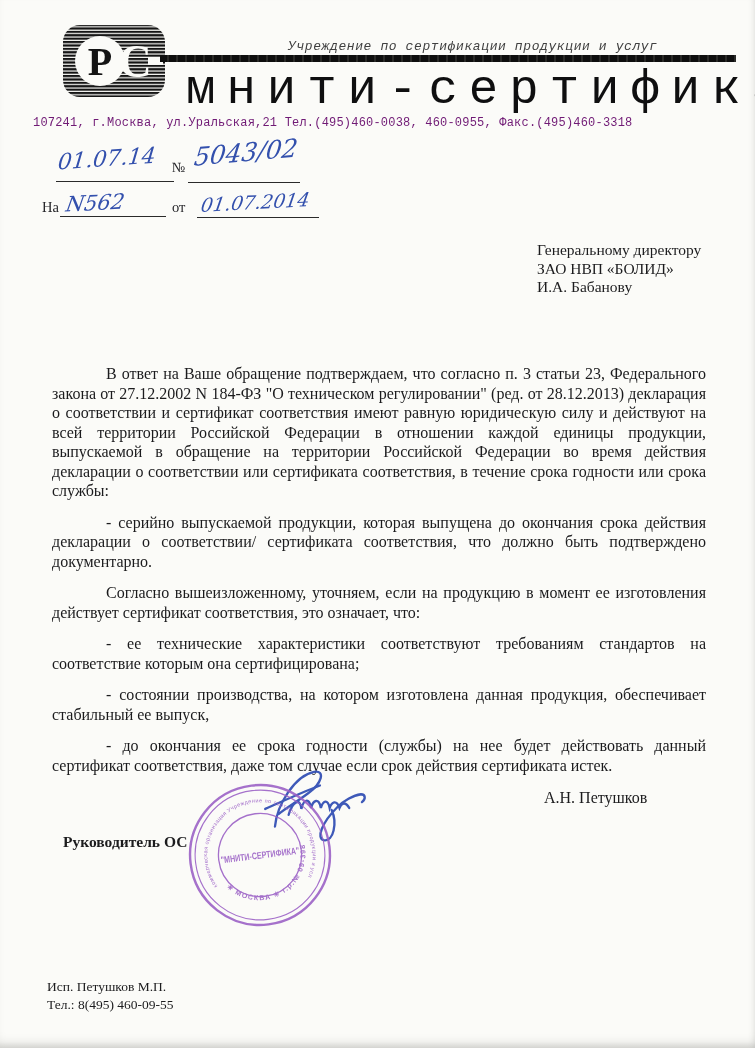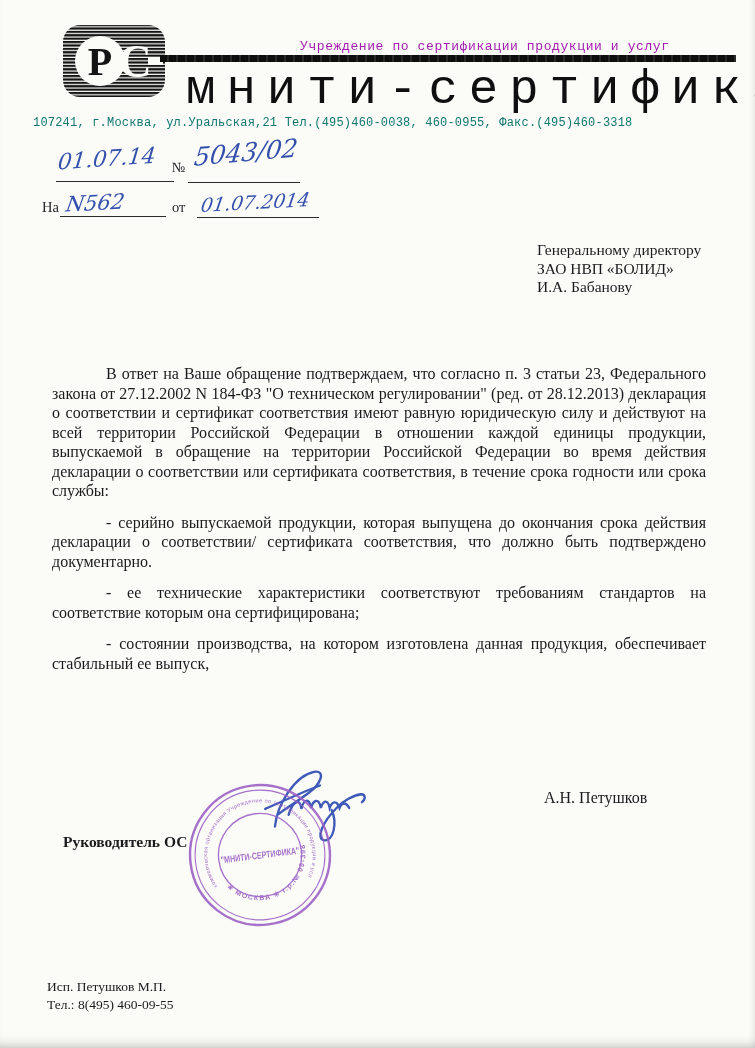--- a/index.html
+++ b/index.html
@@ -9,39 +9,39 @@
     background:#fbfbf8;
     overflow:hidden;
     font-family:"Liberation Serif",serif;
     color:#1c1c1e;
     box-shadow:inset 0 -10px 14px -10px rgba(0,0,0,.25), inset -6px 0 10px -8px rgba(0,0,0,.18);
   }
   .abs{position:absolute;}
   
   .logo{left:62px;top:24px;width:104px;height:74px;}
   .tagline{
-    left:300px;top:39px;
+    left:288px;top:39px;
     font-family:"Liberation Mono",monospace;
-    font-size:13px;letter-spacing:.6px;color:#a21caf;
+    font-style:italic;font-size:13px;letter-spacing:.6px;color:#404040;
     white-space:nowrap;
   }
   .header-bar{
     left:160px;top:55px;width:576px;height:7px;
     background:repeating-linear-gradient(90deg,#0e0e0e 0 7px,#2a2a28 7px 9px);
   }
   .org-title{
     left:186px;top:62px;
     font-family:"Liberation Mono",monospace;
     font-size:49px;letter-spacing:11px;color:#0f0f10;
     white-space:nowrap;
   }
   .contact-line{
     left:33px;top:116px;
     font-family:"Liberation Mono",monospace;
-    font-size:12px;letter-spacing:.2px;color:#0f766e;
+    font-size:12px;letter-spacing:.2px;color:#701a75;
     white-space:nowrap;
   }
   
   .hw{
     font-family:"DejaVu Serif",serif;
     font-style:italic;color:#3350ad;
     white-space:nowrap;
   }
   .hw-date1{left:58px;top:146px;font-size:22px;transform:rotate(-4deg) skewX(-10deg);}
   .no-sign{left:172px;top:160px;font-size:14px;color:#26262a;}
@@ -117,22 +117,24 @@
 
   <div class="abs addressee">
     <div>Генеральному директору</div>
     <div>ЗАО НВП «БОЛИД»</div>
     <div>И.А. Бабанову</div>
   </div>
 
   <div class="abs body-text">
     <p>В ответ на Ваше обращение подтверждаем, что согласно п. 3 статьи 23, Федерального закона от 27.12.2002 N 184-ФЗ "О техническом регулировании" (ред. от 28.12.2013) декларация о соответствии и сертификат соответствия имеют равную юридическую силу и действуют на всей территории Российской Федерации в отношении каждой единицы продукции, выпускаемой в обращение на территории Российской Федерации во время действия декларации о соответствии или сертификата соответствия, в течение срока годности или срока службы:</p>
     <p>- серийно выпускаемой продукции, которая выпущена до окончания срока действия декларации о соответствии/ сертификата соответствия, что должно быть подтверждено документарно.</p>
+    <p>Согласно вышеизложенному, уточняем, если на продукцию в момент ее изготовления действует сертификат соответствия, это означает, что:</p>
     <p>- ее технические характеристики соответствуют требованиям стандартов на соответствие которым она сертифицирована;</p>
     <p>- состоянии производства, на котором изготовлена данная продукция, обеспечивает стабильный ее выпуск,</p>
+    <p>- до окончания ее срока годности (службы) на нее будет действовать данный сертификат соответствия, даже  том случае если срок действия сертификата истек.</p>
   </div>
 
   <span class="abs sig-title">Руководитель ОС</span>
   <span class="abs sig-name">А.Н. Петушков</span>
 
   <svg class="abs signature-svg" viewBox="0 0 112 86" xmlns="http://www.w3.org/2000/svg">
     <g fill="none" stroke="#2e4cb3" stroke-width="2.4" stroke-linecap="round" opacity=".92">
       <path d="M14,64 C16,42 34,12 54,8 C66,6 62,20 48,30 C36,39 24,46 18,51"></path>
       <path d="M4,46 C22,38 44,28 60,22"></path>
       <path d="M28,52 C32,38 40,34 41,46 C43,37 49,33 51,45 C53,37 59,34 61,45 C63,38 68,35 70,45 C72,39 77,36 80,45 C82,40 86,38 90,45"></path>

